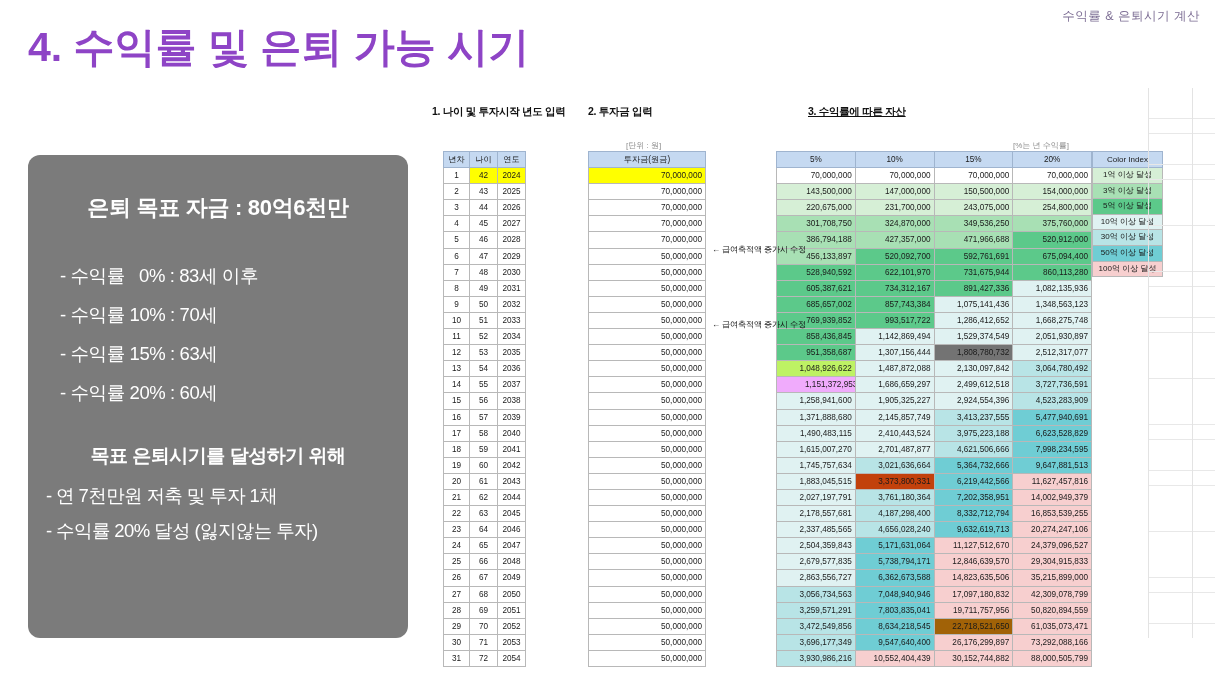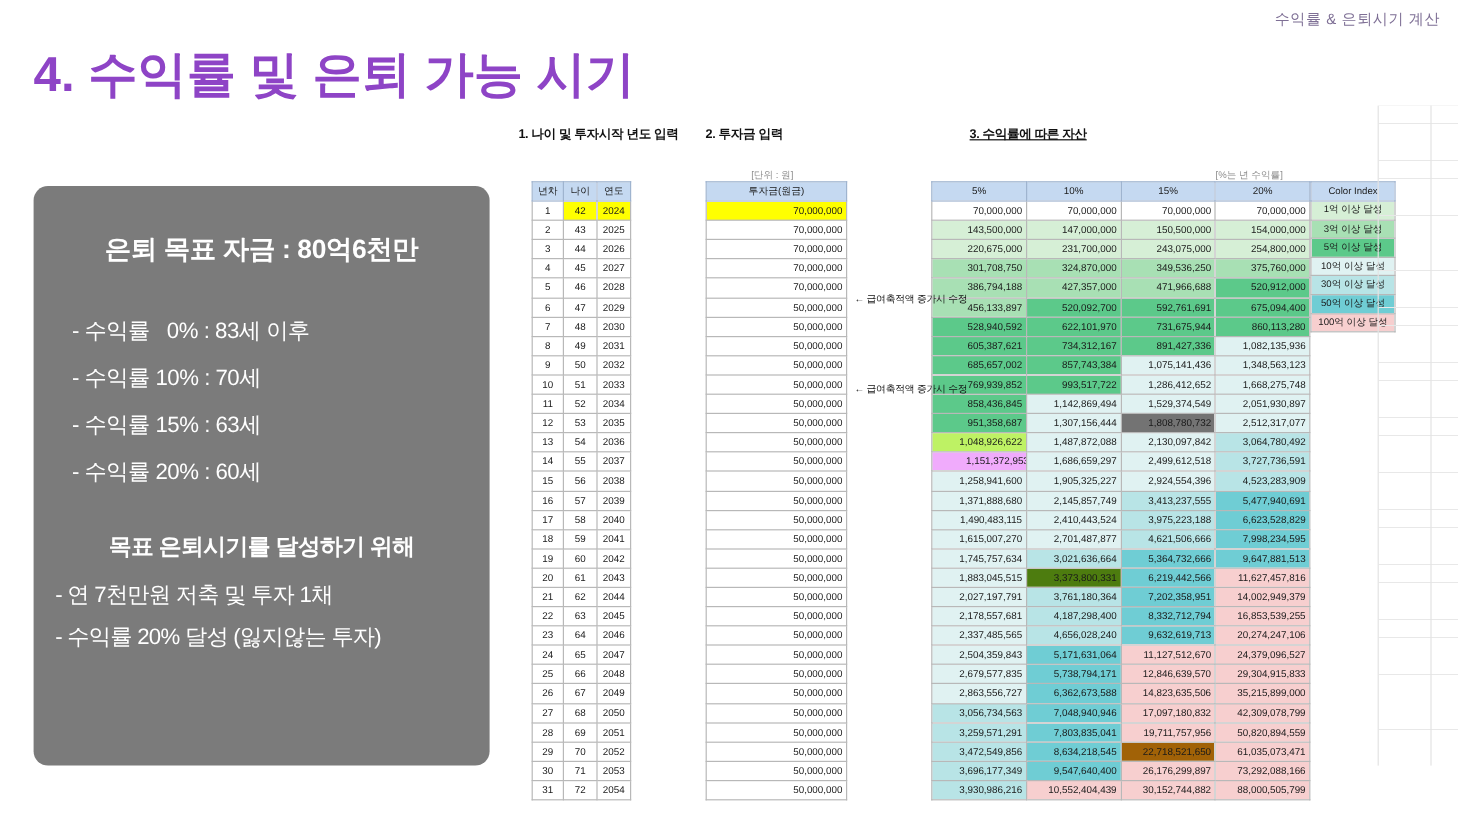--- a/index.html
+++ b/index.html
@@ -13,21 +13,21 @@
   }
   .slide{position:absolute; inset:0;}
 
   
   .corner-label{
     position:absolute; right:16px; top:8px;
     font-size:12.5px; color:#7e6f95; letter-spacing:.5px;
     white-space:nowrap;
   }
   .slide-title{
-    position:absolute; left:28px; top:35px;
+    position:absolute; left:28px; top:20px;
     font-size:41px; font-weight:700; color:#8e44c6;
     letter-spacing:0px; white-space:nowrap;
   }
 
   
   .summary-panel{
     position:absolute; left:28px; top:155px;
     width:380px; height:483px;
     background:#7b7b7b; border-radius:12px;
     color:#ffffff;
@@ -550,21 +550,21 @@
           <td class="r" style="background: rgb(111, 205, 212);">7,998,234,595</td>
         </tr>
         <tr>
           <td class="r" style="background: rgb(224, 242, 242);">1,745,757,634</td>
           <td class="r" style="background: rgb(184, 228, 230);">3,021,636,664</td>
           <td class="r" style="background: rgb(111, 205, 212);">5,364,732,666</td>
           <td class="r" style="background: rgb(111, 205, 212);">9,647,881,513</td>
         </tr>
         <tr>
           <td class="r" style="background: rgb(224, 242, 242);">1,883,045,515</td>
-          <td class="r" style="background: #4d7c0f;">3,373,800,331</td>
+          <td class="r" style="background: #c2410c;">3,373,800,331</td>
           <td class="r" style="background: rgb(111, 205, 212);">6,219,442,566</td>
           <td class="r" style="background: rgb(247, 207, 207);">11,627,457,816</td>
         </tr>
         <tr>
           <td class="r" style="background: rgb(224, 242, 242);">2,027,197,791</td>
           <td class="r" style="background: rgb(184, 228, 230);">3,761,180,364</td>
           <td class="r" style="background: rgb(111, 205, 212);">7,202,358,951</td>
           <td class="r" style="background: rgb(247, 207, 207);">14,002,949,379</td>
         </tr>
         <tr>

